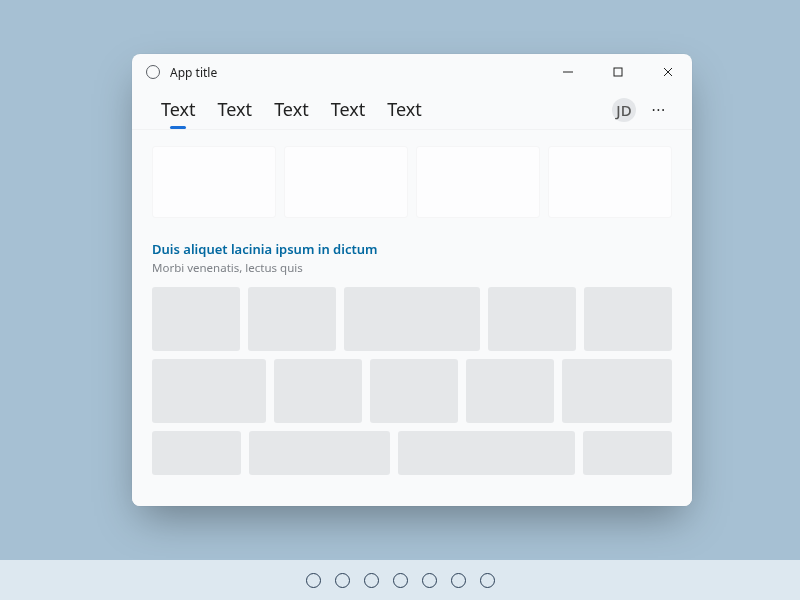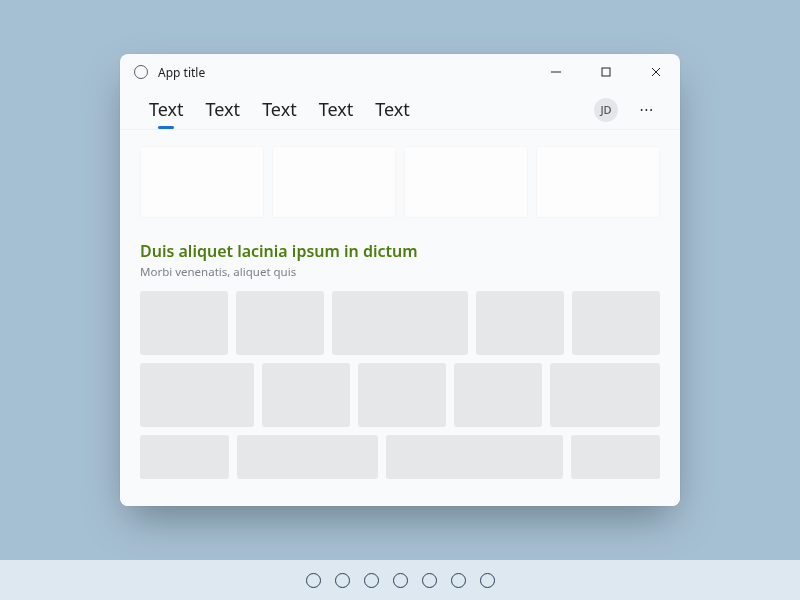--- a/index.html
+++ b/index.html
@@ -1,21 +1,21 @@
 <!DOCTYPE html>
 <html><head>
 <meta charset="utf-8">
 <style>
   * { box-sizing: border-box; margin: 0; padding: 0; }
   html, body { width: 800px; height: 600px; overflow: hidden; font-family: "Segoe UI", system-ui, -apple-system, sans-serif; }
   body { background: #a6c0d3; position: relative; }
 
   .window {
     position: absolute;
-    left: 120px; top: 54px;
+    left: 132px; top: 54px;
     width: 560px; height: 452px;
     background: #f9fafb;
     border-radius: 8px;
     box-shadow: 0 18px 40px -8px rgba(0,0,0,0.35), 0 0 0 0.5px rgba(0,0,0,0.05);
     display: flex; flex-direction: column;
     overflow: hidden;
   }
 
   .titlebar {
     height: 36px;
@@ -55,23 +55,23 @@
     position: absolute;
     bottom: 2px; left: 50%; transform: translateX(-50%);
     width: 16px; height: 3px;
     background: #1a6fd8;
     border-radius: 2px;
   }
   .spacer { flex: 1; }
   .avatar {
     width: 24px; height: 24px; border-radius: 50%;
     background: #e4e6e9; color: #555;
-    font-size: 11px; font-weight: 500;
-    display: flex; align-items: center; justify-content: center;
-    margin-right: 12px;
+    font-size: 15px; font-weight: 500;
+    display: flex; align-items: center; justify-content: center;
+    margin-right: 6px;
   }
   .more {
     width: 26px; height: 26px;
     display: flex; align-items: center; justify-content: center;
     color: #222; font-size: 14px; letter-spacing: 1px;
   }
 
   .content {
     flex: 1; overflow: hidden;
     padding: 16px 20px 0;
@@ -83,21 +83,21 @@
     margin-bottom: 22px;
   }
   .hero-card {
     flex: 1; height: 72px;
     background: #fdfdfe;
     border: 1px solid rgba(0,0,0,0.03);
     border-radius: 4px;
   }
 
   .section-title {
-    font-size: 16px; font-weight: 600; color: #4d7c0f;
+    font-size: 13px; font-weight: 600; color: #0369a1;
   }
   .section-sub {
     font-size: 11.5px; color: #7d8187;
     margin-top: 2px; margin-bottom: 12px;
   }
 
   .tiles { display: flex; flex-direction: column; gap: 8px; }
   .tile-row { display: flex; gap: 8px; }
   .tile {
     height: 64px;
@@ -161,21 +161,21 @@
   <div class="content">
 
     <div class="hero-row">
       <div class="hero-card"></div>
       <div class="hero-card"></div>
       <div class="hero-card"></div>
       <div class="hero-card"></div>
     </div>
 
     <div class="section-title">Duis aliquet lacinia ipsum in dictum</div>
-    <div class="section-sub">Morbi venenatis, aliquet quis</div>
+    <div class="section-sub">Morbi venenatis, lectus quis</div>
 
     <div class="tiles">
       <div class="tile-row">
         <div class="tile" style="flex:1.0"></div>
         <div class="tile" style="flex:1.0"></div>
         <div class="tile" style="flex:1.55"></div>
         <div class="tile" style="flex:1.0"></div>
         <div class="tile" style="flex:1.0"></div>
       </div>
       <div class="tile-row">

